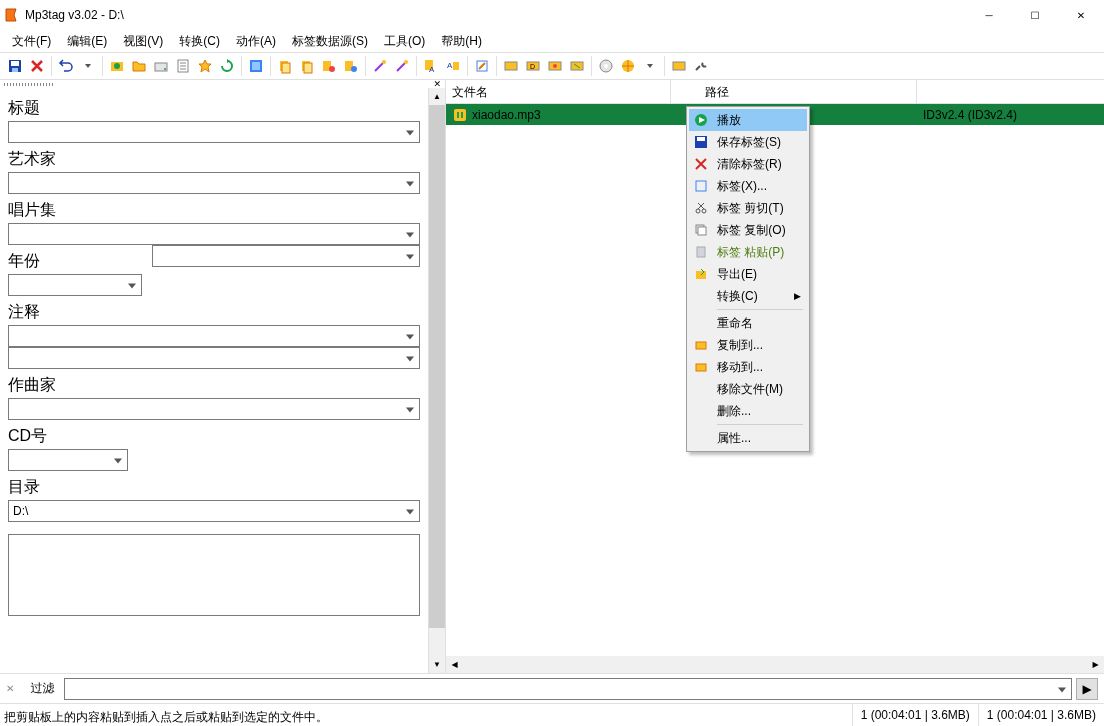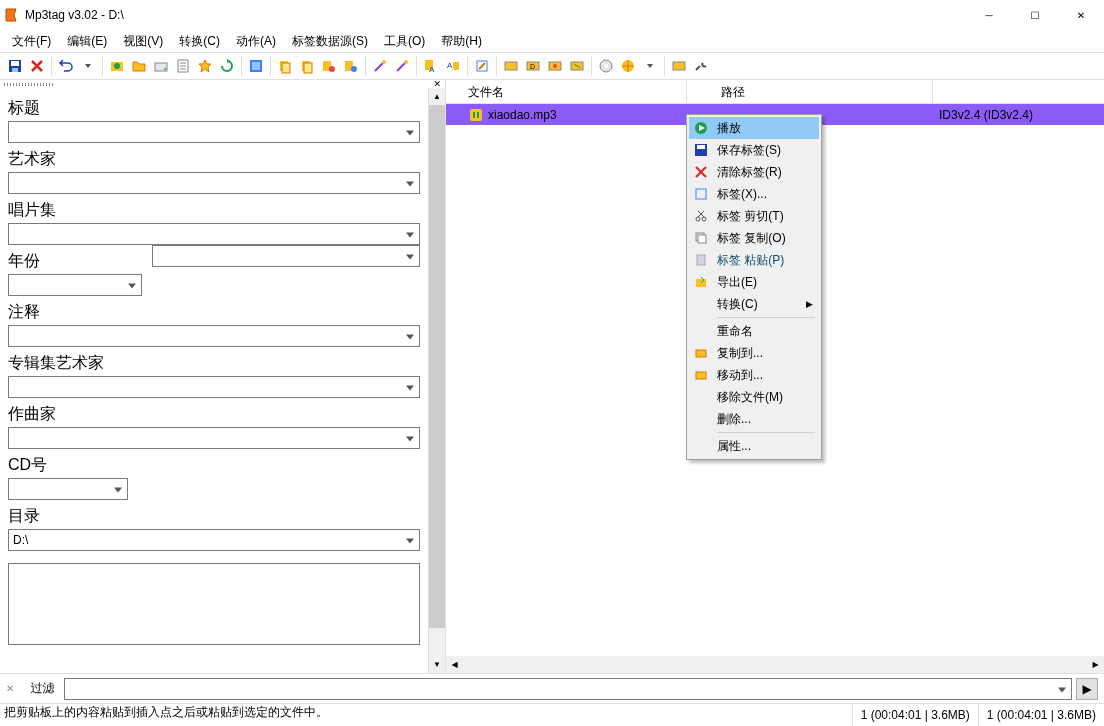--- a/index.html
+++ b/index.html
@@ -27,44 +27,44 @@
 .field-row3 > div { flex: 1; }
 .small-combo { width: 120px; }
 .memo-box { margin-top: 12px; height: 82px; border: 1px solid #7a7a7a; }
 .panel-scroll { width: 17px; background: #f0f0f0; position: absolute; right: 0; top: 8px; bottom: 0; border-left: 1px solid #e0e0e0; display: flex; flex-direction: column; }
 .scroll-arrow { height: 17px; background: #f0f0f0; display: flex; align-items: center; justify-content: center; cursor: pointer; font-size: 8px; }
 .scroll-track { flex: 1; }
 .scroll-thumb { height: 95%; background: #cdcdcd; }
 .file-area { flex: 1; display: flex; flex-direction: column; position: relative; }
 .list-header { height: 24px; display: flex; border-bottom: 1px solid #e0e0e0; }
 .col-hdr { padding: 4px 6px; border-right: 1px solid #e0e0e0; font-size: 12px; }
-.col1 { width: 225px; margin-left: 16px; }
+.col1 { width: 225px; }
 .col2 { width: 218px; margin-left: 28px; }
 .col3 { flex: 1; }
 .list-body { flex: 1; position: relative; overflow: hidden; }
-.file-row { height: 21px; display: flex; align-items: center; background: #8b5cf6; }
+.file-row { height: 21px; display: flex; align-items: center; background: #15803d; }
 .file-row .cell { padding: 0 6px; display: flex; align-items: center; overflow: hidden; white-space: nowrap; }
 .file-icon { width: 16px; height: 16px; margin-right: 4px; }
-.ctx-menu { position: absolute; left: 240px; top: 10px; width: 136px; background: #f0f0f0; border: 1px solid #a0a0a0; box-shadow: 3px 3px 3px rgba(0,0,0,0.25); padding: 2px; z-index: 100; }
+.ctx-menu { position: absolute; left: 240px; top: 2px; width: 124px; background: #f0f0f0; border: 1px solid #a0a0a0; box-shadow: 3px 3px 3px rgba(0,0,0,0.25); padding: 2px; z-index: 100; }
 .ctx-item { height: 22px; display: flex; align-items: center; padding-left: 28px; position: relative; font-size: 12px; cursor: pointer; }
 .ctx-item.selected { background: #90c8f6; }
-.ctx-item.disabled { color: #0c4a6e; }
+.ctx-item.disabled { color: #4d7c0f; }
 .ctx-sep { height: 1px; background: #d0d0d0; margin: 2px 4px 2px 28px; }
 .ctx-icon { position: absolute; left: 4px; width: 16px; height: 16px; display: flex; align-items: center; justify-content: center; }
 .ctx-arrow { margin-left: auto; margin-right: 6px; font-size: 9px; }
 .hscroll { height: 17px; background: #f0f0f0; display: flex; align-items: center; }
 .hscroll-arrow { width: 17px; height: 17px; display:flex;align-items:center;justify-content:center; cursor:pointer; font-size:8px; }
 .hscroll-thumb { flex: 1; height: 100%; }
 .filter-bar { height: 30px; display: flex; align-items: center; border-top: 1px solid #e0e0e0; }
 .filter-grip { padding: 0 6px; color: #888; cursor: pointer; font-size: 10px; }
 .filter-label { padding: 0 10px; }
 .filter-input { flex: 1; height: 22px; border: 1px solid #7a7a7a; margin-right: 4px; position:relative; }
 .filter-input::after { content: ''; position: absolute; right: 5px; top: 50%; transform: translateY(-30%); border-left: 4px solid transparent; border-right: 4px solid transparent; border-top: 5px solid #555; }
 .filter-go { width: 22px; height: 22px; border: 1px solid #adadad; background: #e1e1e1; display: flex; align-items: center; justify-content: center; margin-right: 6px; cursor: pointer; }
-.statusbar { height: 23px; border-top: 1px solid #e0e0e0; display: flex; align-items: flex-start; font-size: 12px; }
+.statusbar { height: 23px; border-top: 1px solid #e0e0e0; display: flex; align-items: flex-end; font-size: 12px; }
 .status-msg { padding-left: 4px; flex: 1; }
 .status-seg { padding: 0 8px; border-left: 1px solid #e0e0e0; height: 100%; display: flex; align-items: center; }
 </style>
 </head>
 <body>
 
 <div class="titlebar">
   <svg width="16" height="16" viewBox="0 0 16 16">
       <path d="M3 2 L13 2 L11 8 L13 14 L3 14 Z" fill="#f97316" stroke="#b45309" stroke-width="1"></path>
     </svg>
@@ -283,21 +283,20 @@
         <div>
             <label class="field-label">年份</label>
             <div class="combo"></div>
           </div>
         <div style="flex:2">
             <div class="combo"></div>
           </div>
       </div>
       <label class="field-label">注释</label>
       <div class="combo"></div>
-      <label class="field-label">专辑集艺术家</label>
       <div class="combo"></div>
       <label class="field-label">作曲家</label>
       <div class="combo"></div>
       <label class="field-label">CD号</label>
       <div class="combo small-combo"></div>
       <label class="field-label">目录</label>
       <div class="combo">
           <span>D:\</span>
         </div>
       <div class="memo-box"></div>

